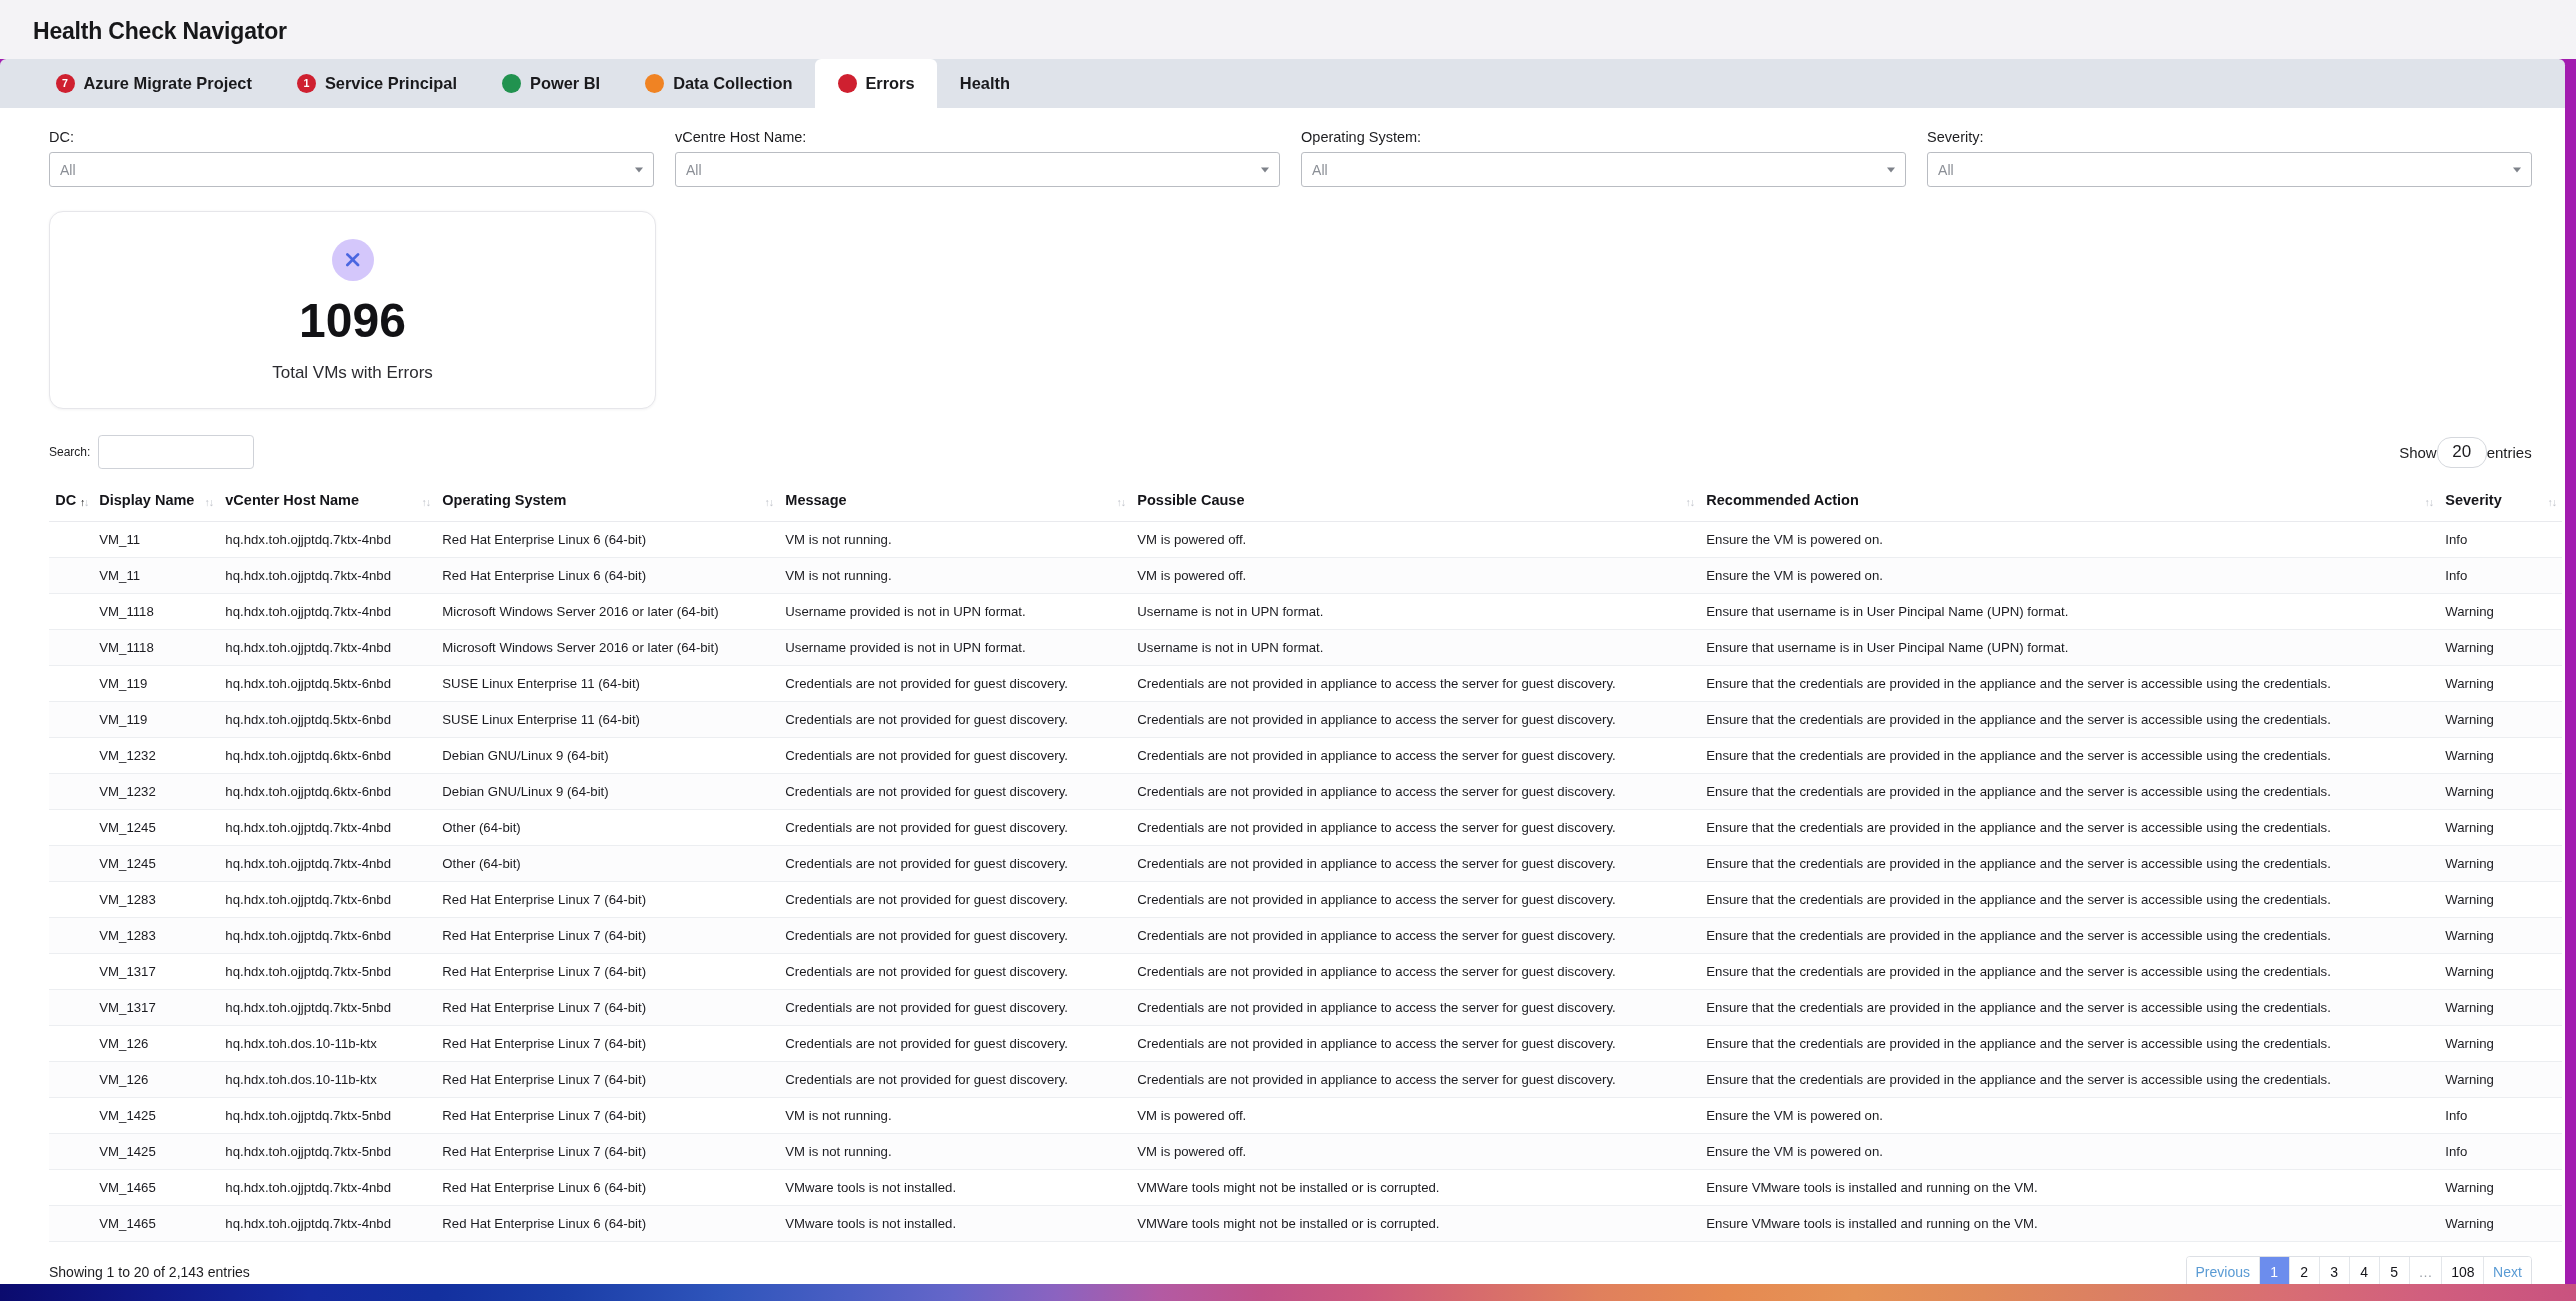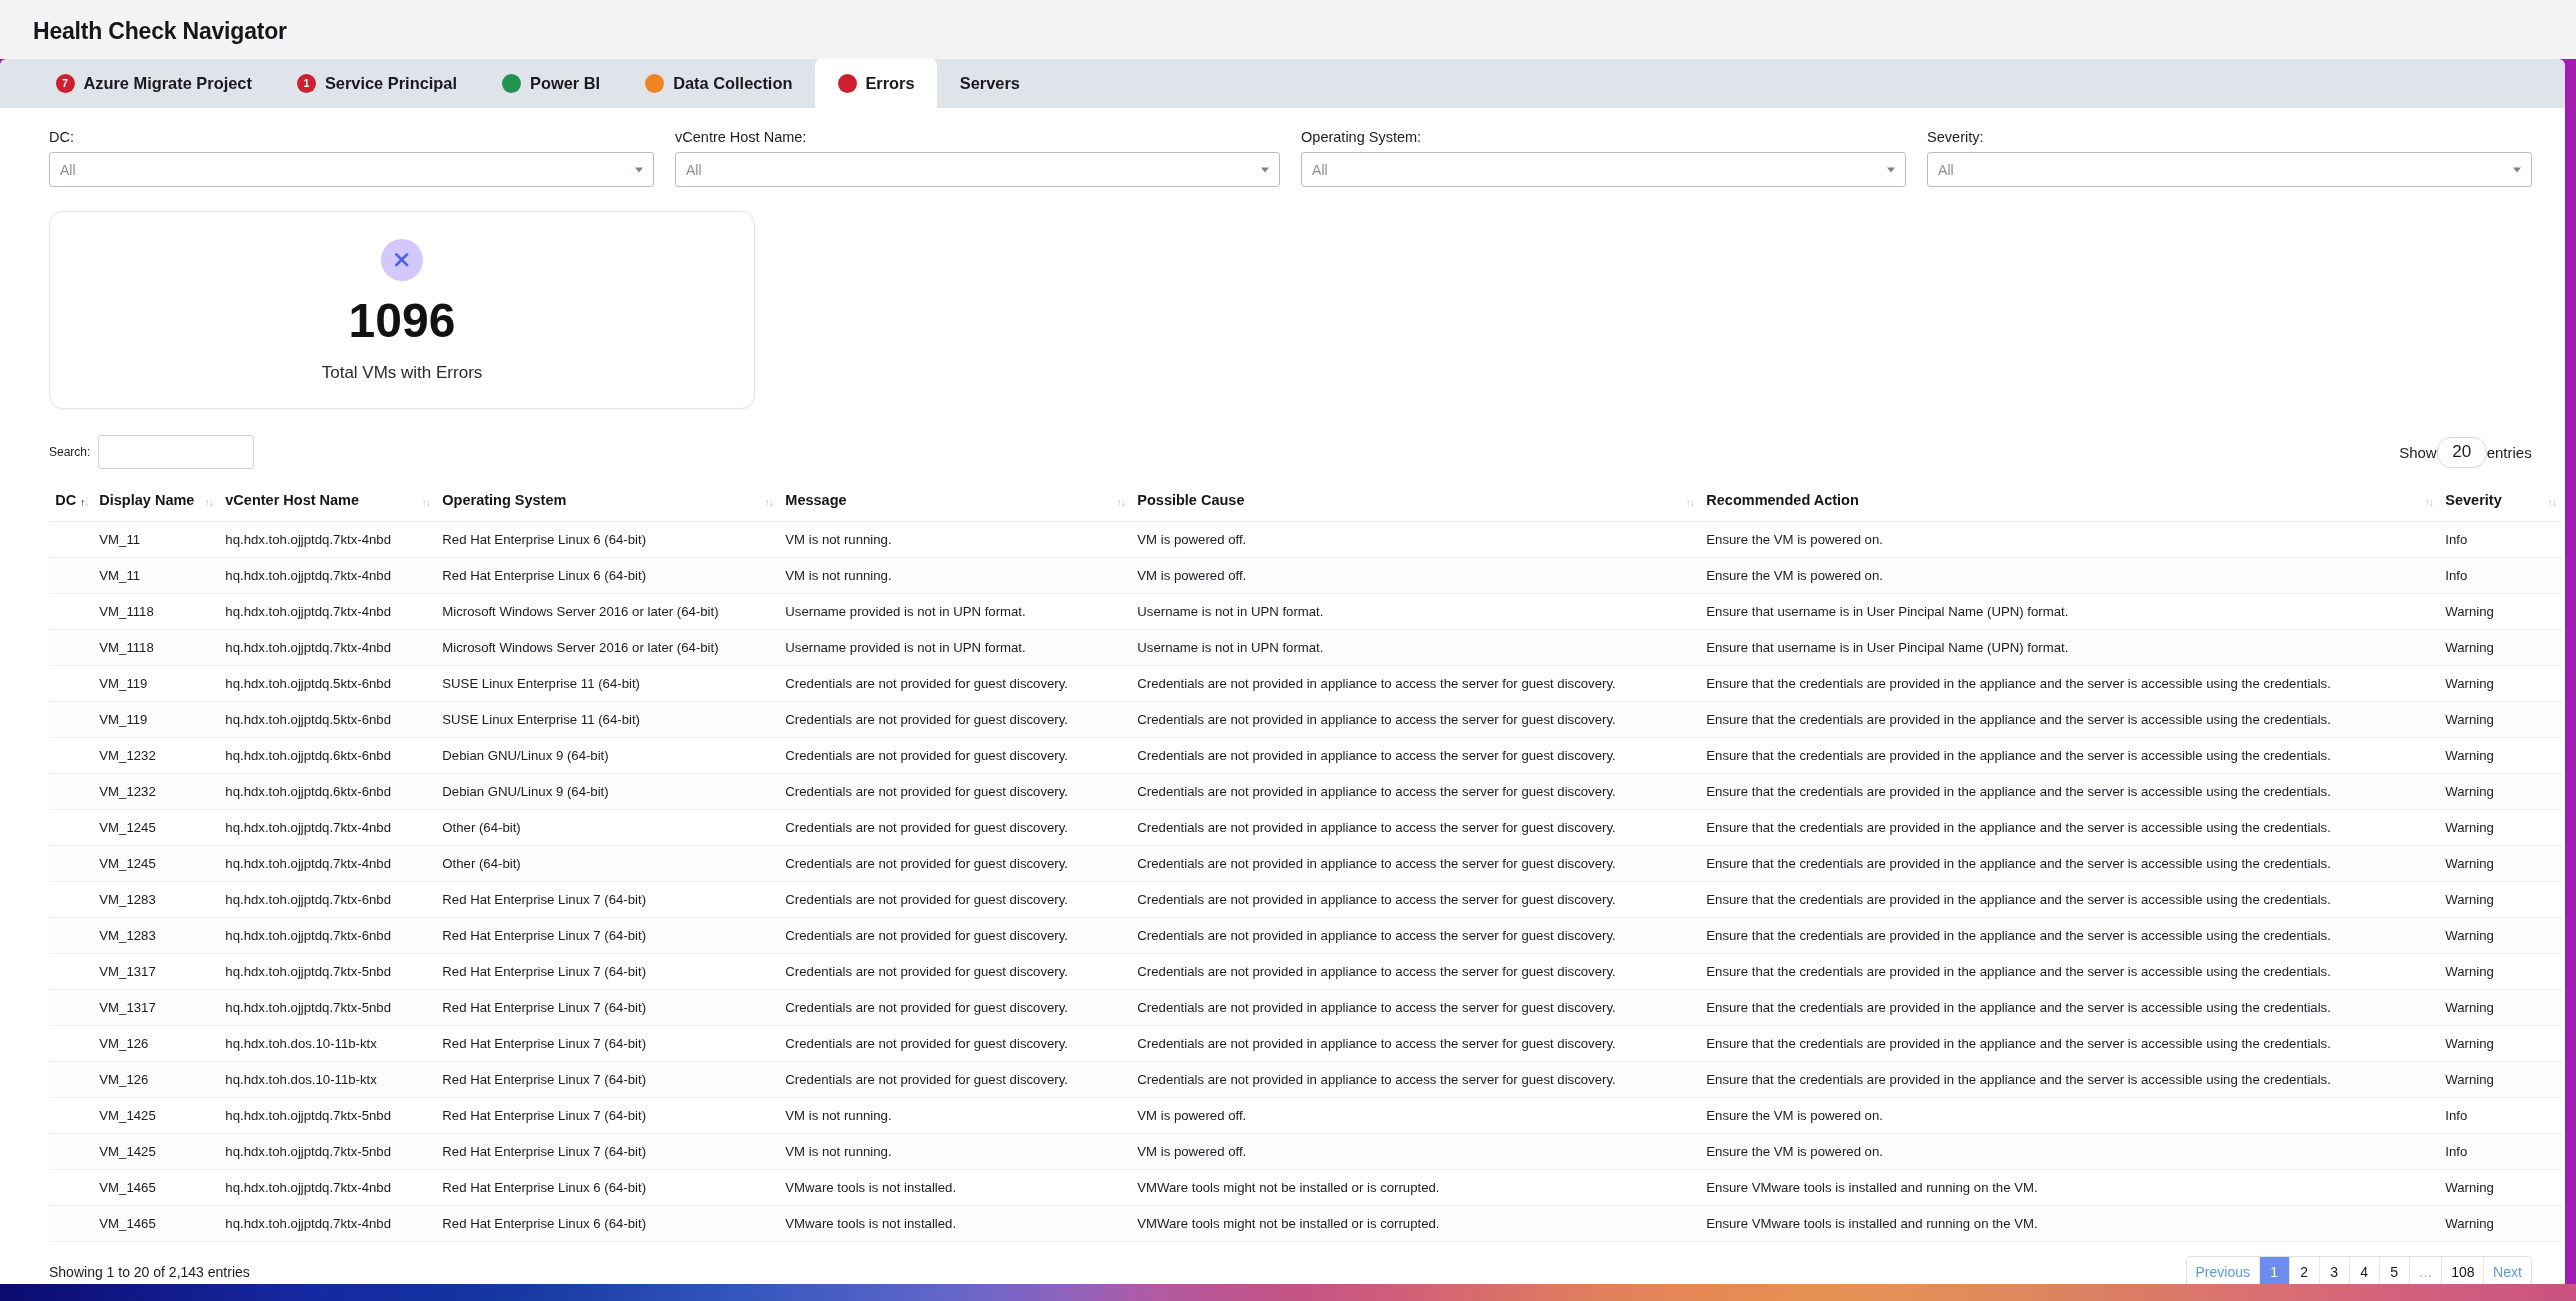--- a/index.html
+++ b/index.html
@@ -103,21 +103,21 @@
     transform: translateY(-50%);
     width: 0; height: 0;
     border-left: 4.4px solid transparent;
     border-right: 4.4px solid transparent;
     border-top: 5.7px solid #7e828a;
   }
 
   
   .kpi-wrap { padding: 24px 33px 0 33px; }
   .kpi-card {
-    width: 706px;
+    width: 607px;
     border: 0.6px solid #e6e6ea;
     border-radius: 14px;
     background: #fff;
     box-shadow: 0 0.6px 2.5px rgba(20,20,40,.05);
     padding: 26.4px 0 25px 0;
     display: flex;
     flex-direction: column;
     align-items: center;
   }
   .kpi-icon {
@@ -280,21 +280,21 @@
       </div>
       <div class="tab">
         <span class="dot" style="background: rgb(240, 131, 35);"></span>
         <span>Data Collection</span>
       </div>
       <div class="tab active">
         <span class="dot" style="background: rgb(207, 32, 48);"></span>
         <span>Errors</span>
       </div>
       <div class="tab">
-        <span>Servers</span>
+        <span>Health</span>
       </div>
     </div>
 
   <div class="content">
 
     <div class="filters" id="filters">
         <div class="filter">
           <div class="filter-label">DC:</div>
           <div class="select-box">
             <span class="val">All</span>

